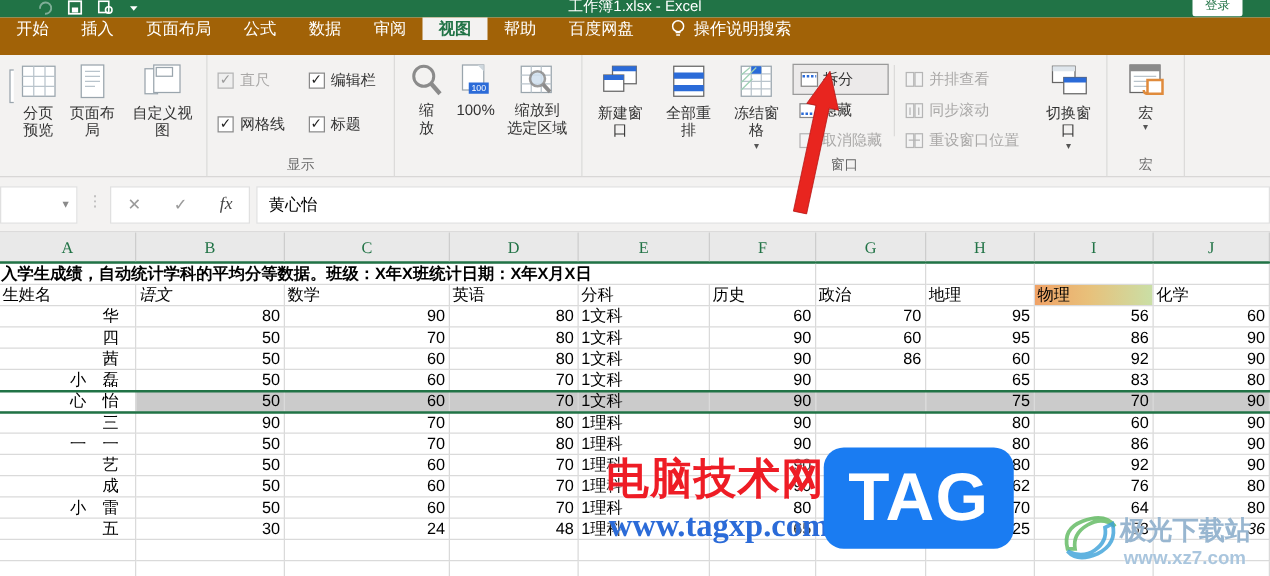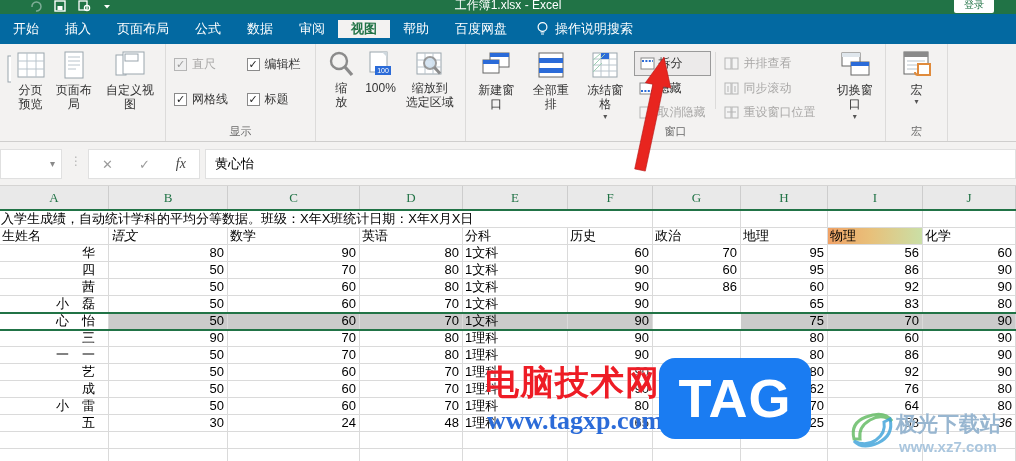--- a/index.html
+++ b/index.html
@@ -8,22 +8,22 @@
 
   
   .titlebar { position:absolute; left:0; top:0; width:1016px; height:14px; background:#217346; overflow:hidden; }
   .qat { position:absolute; left:30px; top:0; display:flex; gap:12px; align-items:flex-start; }
   .qat svg { display:block; }
   .wintitle { position:absolute; left:0; right:0; top:-3px; text-align:center; color:#fff; font-size:12px; }
   .signin { position:absolute; right:22px; top:-2px; width:40px; height:15px; background:#fff; border-radius:2px;
     color:#217346; font-size:10px; text-align:center; line-height:14px; }
 
   
-  .tabrow { position:absolute; left:0; top:14px; width:1016px; height:30px; background:#0369a1;
-    display:flex; align-items:center; color:#fff; }
+  .tabrow { position:absolute; left:0; top:14px; width:1016px; height:30px; background:#a16207;
+    display:flex; align-items:flex-start; color:#fff; }
   .tab { font-size:13px; padding:0 13px; display:flex; align-items:center; cursor:default; white-space:nowrap; }
   .tab.active { background:#f3f2f1; color:#217346; font-weight:bold; }
   .tellme { display:flex; align-items:center; gap:6px; margin-left:16px; font-size:13px; }
 
   
   .ribbon { position:absolute; left:0; top:44px; width:1016px; height:98px; background:#f3f2f1;
     border-bottom:1px solid #cfcecd; display:flex; font-size:12px; color:#333; }
   .rgroup { position:relative; border-right:1px solid #dcdbda; height:97px; flex:none; }
   .glabel { position:absolute; bottom:2px; left:0; right:0; text-align:center; font-size:11px; color:#6a6a6a; }
   .gbody { display:flex; padding:4px 4px 16px 4px; height:100%; }
@@ -63,21 +63,21 @@
   .colhead { border-right:1px solid #cdcdcd; text-align:center; color:#217346;
     font-family:"Liberation Serif","DejaVu Serif",serif; font-size:13px; line-height:23px; }
   .grid { position:absolute; left:0; top:211px; width:1016px; }
   .row { display:flex; height:17px; }
   .cell { border-right:1px solid #dadada; border-bottom:1px solid #dadada; font-size:13px; line-height:16px;
     overflow:hidden; white-space:nowrap; flex:none; }
   .cell.num { text-align:right; padding-right:3px; }
   .cell.nm  { text-align:right; padding-right:13px; }
   .cell.txt { text-align:left; padding-left:2px; }
   .cell.free { border-right:none; padding-left:1px; }
-  .row.sel { position:relative;align-items:flex-end; }
+  .row.sel { position:relative; }
   .row.sel::before,.row.sel::after { content:""; position:absolute; left:0; right:0; height:2px; background:#217346; z-index:5; }
   .row.sel::before { top:-1px; } .row.sel::after { bottom:-1px; }
   .row.sel .cell { background:#cbcbcb; }
   .row.sel .cell:first-child { background:#fff; }
   .hl { background:linear-gradient(90deg,#f0a266 0%,#e8c07a 45%,#cadfa6 100%); }
 
   
   .wm-red { position:absolute; left:485px; top:360px; font-size:34px; font-weight:bold; color:#ee1c25;
     letter-spacing:1px; z-index:20; text-shadow:0 0 2px rgba(255,255,255,.7); }
   .wm-url { position:absolute; left:487px; top:406px; font-size:26px; font-weight:bold; color:#2b6bd8;
@@ -354,21 +354,21 @@
     <div class="colhead" style="width: 103px;">D</div>
     <div class="colhead" style="width: 105px;">E</div>
     <div class="colhead" style="width: 85px;">F</div>
     <div class="colhead" style="width: 88px;">G</div>
     <div class="colhead" style="width: 87px;">H</div>
     <div class="colhead" style="width: 95px;">I</div>
     <div class="colhead" style="width: 93px;">J</div>
   </div>
 <div class="grid" id="grid">
     <div class="row">
-      <div class="cell txt free" style="width: 568px;">入学生成绩，自动统计学科的平均分等数据。班级：X年X班统计日期：X年X月X日</div>
+      <div class="cell txt free" style="width: 568px; font-weight: bold;">入学生成绩，自动统计学科的平均分等数据。班级：X年X班统计日期：X年X月X日</div>
       <div class="cell " style="width: 85px;"></div>
       <div class="cell " style="width: 88px;"></div>
       <div class="cell " style="width: 87px;"></div>
       <div class="cell " style="width: 95px;"></div>
       <div class="cell " style="width: 93px;"></div>
     </div>
     <div class="row">
       <div class="cell txt" style="width: 109px;">生姓名</div>
       <div class="cell txt" style="width: 119px; font-style: italic;">语文</div>
       <div class="cell txt" style="width: 132px;">数学</div>

